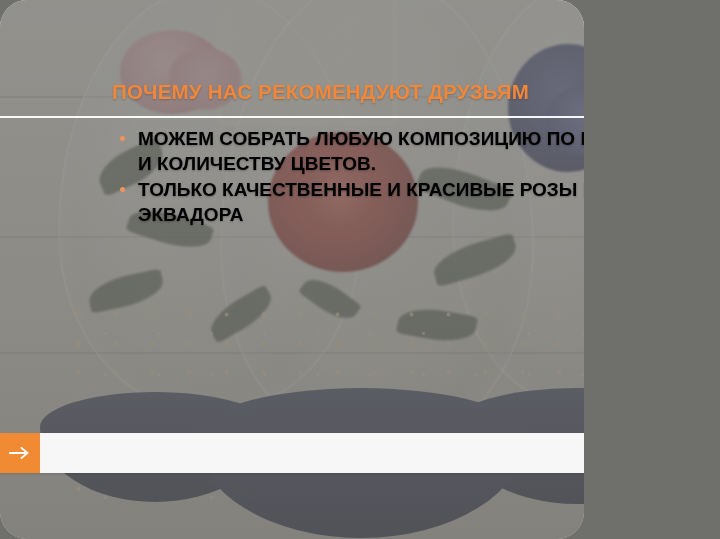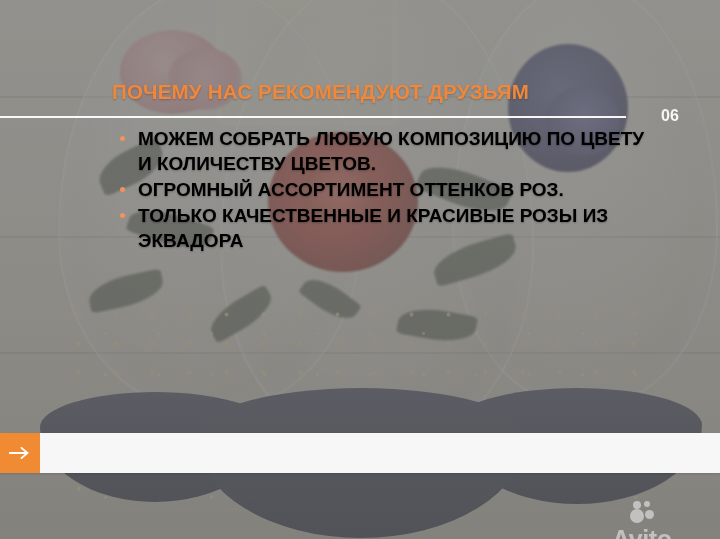--- a/index.html
+++ b/index.html
@@ -1,21 +1,21 @@
 <!DOCTYPE html>
 <html><head>
 <meta charset="utf-8">
 <style>
   html,body{margin:0;padding:0;}
   body{
     width:720px;height:539px;overflow:hidden;
     font-family:"Liberation Sans","DejaVu Sans",sans-serif;
     background:#6f6f6c;
   }
-  .slide{position:relative;width:720px;height:539px;overflow:hidden;}
+  .slide{position:relative;width:584px;height:539px;overflow:hidden;border-radius:27px;}
 
   
   .photo{position:absolute;inset:0;overflow:hidden;background:#c9c6bf;}
   .wall{position:absolute;inset:0;
     background:
       linear-gradient(180deg,#e2dfd8 0%,#d9d5cd 38%,#cfcbc2 62%,#b8b4ab 100%);
   }
   .wall-seam{position:absolute;left:0;right:0;height:2px;background:rgba(150,146,138,.45);}
   .dome{position:absolute;border-radius:50% 50% 46% 46%/58% 58% 42% 42%;
     background:radial-gradient(ellipse at 35% 28%,rgba(255,255,255,.42),rgba(255,255,255,.10) 55%,rgba(120,120,115,.10) 100%);
@@ -125,21 +125,20 @@
     <div class="overlay"></div>
     <div class="overlay2"></div>
   </div>
 
   <div class="title">ПОЧЕМУ НАС РЕКОМЕНДУЮТ ДРУЗЬЯМ</div>
   <div class="rule"></div>
   <div class="pagenum">06</div>
 
   <ul class="bullets">
     <li>МОЖЕМ СОБРАТЬ ЛЮБУЮ КОМПОЗИЦИЮ ПО ЦВЕТУ И КОЛИЧЕСТВУ ЦВЕТОВ.</li>
-    <li>ОГРОМНЫЙ АССОРТИМЕНТ ОТТЕНКОВ РОЗ.</li>
     <li>ТОЛЬКО КАЧЕСТВЕННЫЕ И КРАСИВЫЕ РОЗЫ ИЗ ЭКВАДОРА</li>
   </ul>
 
   <div class="whiteband"></div>
   <div class="nextbtn">
     <span>
       <svg width="22" height="14" viewBox="0 0 22 14" aria-hidden="true">
         <path d="M1 7 H17 M12.5 2 L18.5 7 L12.5 12" fill="none" stroke="#ffffff" stroke-width="1.8" stroke-linecap="square"></path>
       </svg>
     </span>

